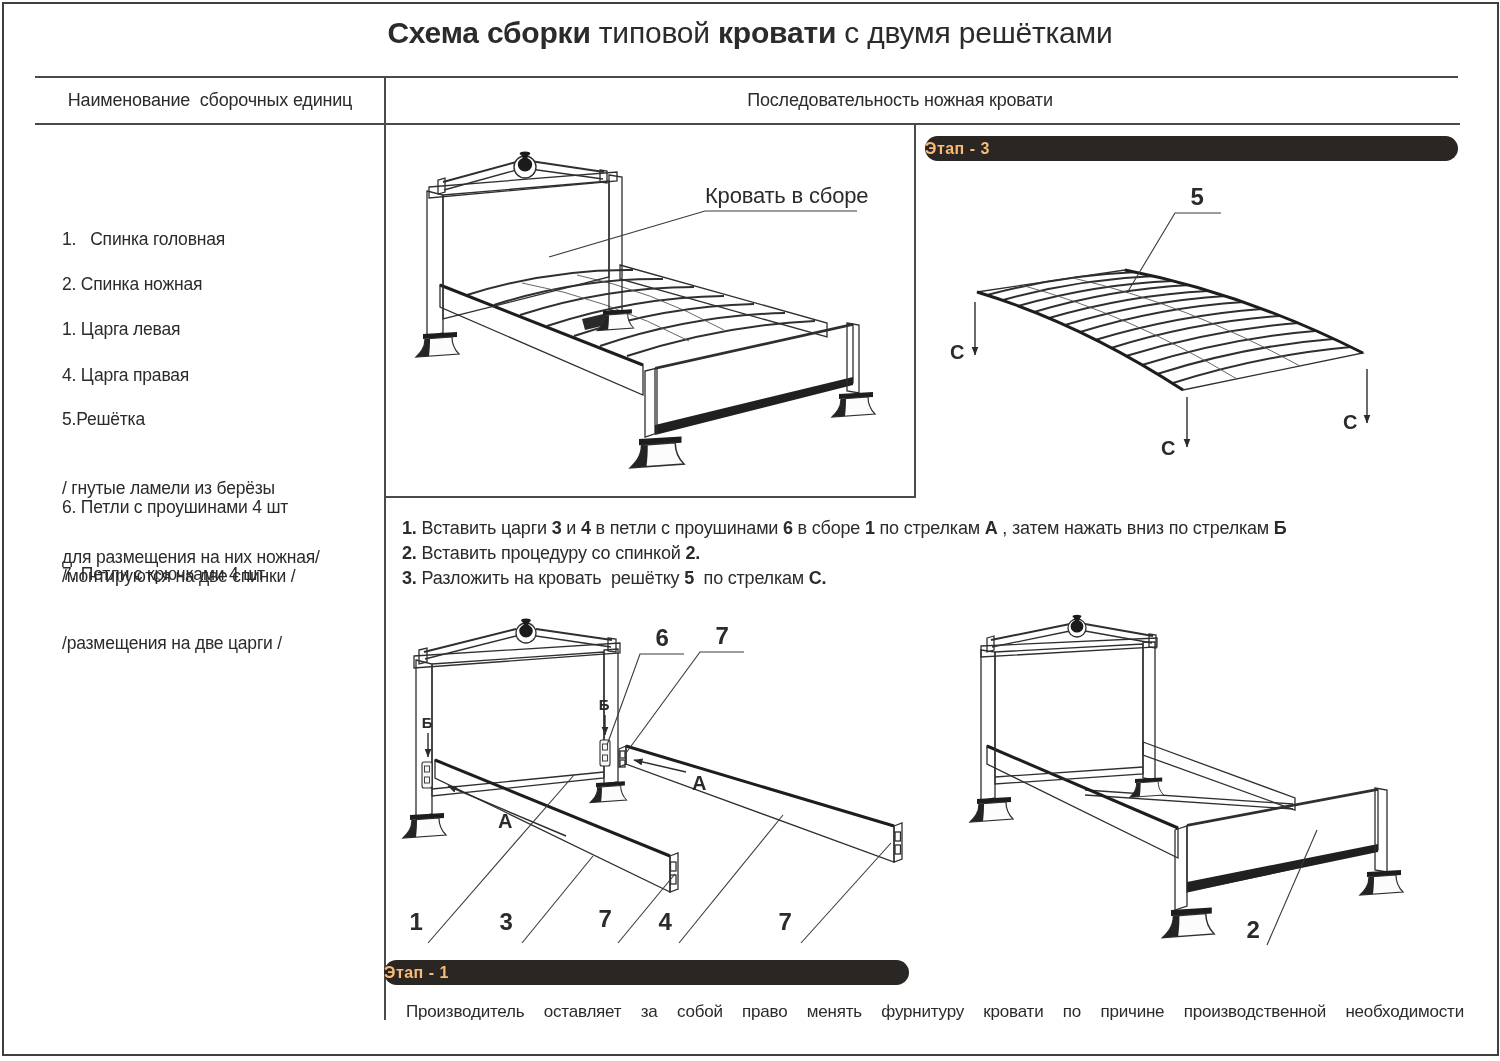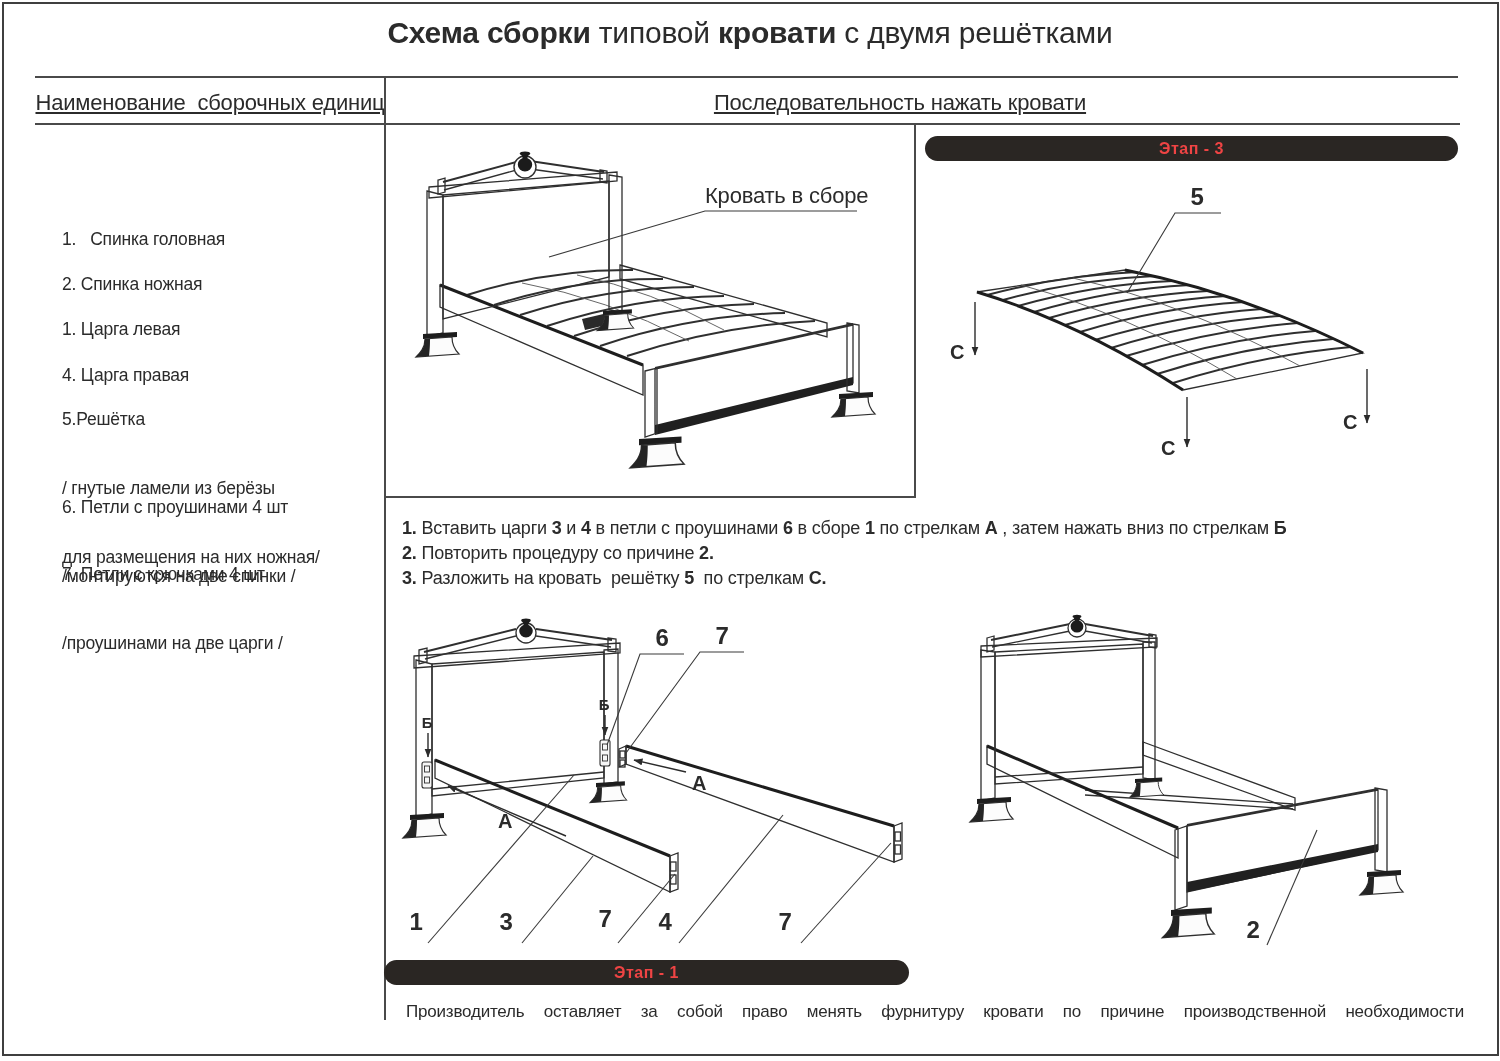--- a/index.html
+++ b/index.html
@@ -6,28 +6,28 @@
   .page{
     position:relative;width:1500px;height:1061px;background:#ffffff;
     font-family:"Liberation Sans",sans-serif;color:#2b2b2b;overflow:hidden;
     letter-spacing:-0.2px;
   }
   .abs{position:absolute;}
   .frame{left:2px;top:2px;width:1493px;height:1050px;border:2px solid #3f3f3f;}
   .rule{background:#4a4a4a;}
   .title{left:0;top:16px;width:1500px;text-align:center;font-size:30px;}
   .title .b{font-weight:bold;}
-  .colhead{font-size:22px;text-align:center;white-space:pre-wrap;text-decoration:underline;}
+  .colhead{font-size:18px;text-align:center;white-space:pre-wrap;}
   .parts-item{left:40px;font-size:17.5px;line-height:23px;white-space:pre-wrap;margin-left:22px;}
   .steps{left:402px;top:516px;width:1062px;font-size:18px;line-height:25px;}
   .steps .line{white-space:pre-wrap;}
   .steps .b{font-weight:bold;}
   .pill{
-    background:#2a2623;border-radius:13px;color:#ef4444;font-weight:bold;
-    font-size:16px;text-align:center;line-height:25px;height:25px;letter-spacing:0.5px;
+    background:#2a2623;border-radius:13px;color:#fdba74;font-weight:bold;
+    font-size:16px;line-height:25px;height:25px;letter-spacing:0.5px;
   }
   .footer{
     left:406px;top:1002px;width:1058px;font-size:17px;
     text-align:justify;text-align-last:justify;
   }
   svg text{font-family:"Liberation Sans",sans-serif;fill:#2b2b2b;}
   svg .lbl{font-size:24px;font-weight:bold;}
   svg .lbl-a{font-size:20px;font-weight:600;}
   svg .lbl-b{font-size:15px;font-weight:bold;}
   svg .lbl-c{font-size:20px;font-weight:bold;}
@@ -66,21 +66,21 @@
 
   <div class="abs title"><span class="b">Схема сборки</span><span> типовой </span><span class="b">кровати</span><span> с двумя решётками</span></div>
 
   <div class="abs rule" style="left:35px;top:76px;width:1423px;height:2px"></div>
   <div class="abs rule" style="left:35px;top:123px;width:1425px;height:2px"></div>
   <div class="abs rule" style="left:384px;top:76px;width:2px;height:944px"></div>
   <div class="abs rule" style="left:914px;top:123px;width:2px;height:375px"></div>
   <div class="abs rule" style="left:384px;top:496px;width:532px;height:2px"></div>
 
   <div class="abs colhead" style="left:35px;top:90px;width:350px">Наименование  сборочных единиц</div>
-  <div class="abs colhead" style="left:500px;top:90px;width:800px">Последовательность нажать кровати</div>
+  <div class="abs colhead" style="left:500px;top:90px;width:800px">Последовательность ножная кровати</div>
 
   <div class="abs parts-item" style="top:182px">
     <div>1.   Спинка головная</div>
   </div>
   <div class="abs parts-item" style="top:227px">
     <div>2. Спинка ножная</div>
   </div>
   <div class="abs parts-item" style="top:272px">
     <div>1. Царга левая</div>
   </div>
@@ -91,21 +91,21 @@
     <div>5.Решётка</div>
     <div>/ гнутые ламели из берёзы</div>
     <div>для размещения на них ножная/</div>
   </div>
   <div class="abs parts-item" style="top:450px">
     <div>6. Петли с проушинами 4 шт</div>
     <div>/монтируются на две спинки /</div>
   </div>
   <div class="abs parts-item" style="top:517px">
     <div>7. Петли с крючками 4 шт</div>
-    <div>/проушинами на две царги /</div>
+    <div>/размещения на две царги /</div>
   </div>
 
   <svg class="abs" style="left:387px;top:127px" width="528" height="370" viewBox="0 0 528 370">
 
     <polygon points="233,138 440,196 440,210 233,152" fill="#eceeef" class="ln"></polygon>
 
     <g>
       <polygon points="268,242 466,198 466,256 268,306" fill="#f2f3f4" class="ln"></polygon>
       <polygon points="268,298 466,250 466,258 268,308" fill="#202020"></polygon>
       <line x1="268" y1="241" x2="466" y2="197" class="ln2"></line>
@@ -188,21 +188,21 @@
     <text x="22" y="184" class="lbl-c" text-anchor="middle">С</text>
     <line x1="40" y1="127" x2="40" y2="180" class="arrow" marker-end="url(#arr)"></line>
     <text x="233" y="280" class="lbl-c" text-anchor="middle">С</text>
     <line x1="252" y1="222" x2="252" y2="272" class="arrow" marker-end="url(#arr)"></line>
     <text x="415" y="254" class="lbl-c" text-anchor="middle">С</text>
     <line x1="432" y1="194" x2="432" y2="248" class="arrow" marker-end="url(#arr)"></line>
   </svg>
 
   <div class="abs steps">
     <div class="line"><span class="b">1.</span><span> Вставить царги </span><span class="b">3</span><span> и </span><span class="b">4</span><span> в петли с проушинами </span><span class="b">6</span><span> в сборе </span><span class="b">1</span><span> по стрелкам </span><span class="b">А</span><span> , затем нажать вниз по стрелкам </span><span class="b">Б</span></div>
-    <div class="line"><span class="b">2.</span><span> Повторить процедуру со причине </span><span class="b">2.</span></div>
+    <div class="line"><span class="b">2.</span><span> Вставить процедуру со спинкой </span><span class="b">2.</span></div>
     <div class="line"><span class="b">3.</span><span> Разложить на кровать  решётку </span><span class="b">5</span><span>  по стрелкам </span><span class="b">С.</span></div>
   </div>
 
   <svg class="abs" style="left:398px;top:612px" width="535" height="345" viewBox="0 0 535 345">
 
     <g>
       <g>
         <line x1="26" y1="40" x2="118" y2="17" class="ln2"></line>
         <line x1="27" y1="47" x2="118" y2="24" class="ln"></line>
         <line x1="138" y1="17" x2="214" y2="28" class="ln2"></line>

